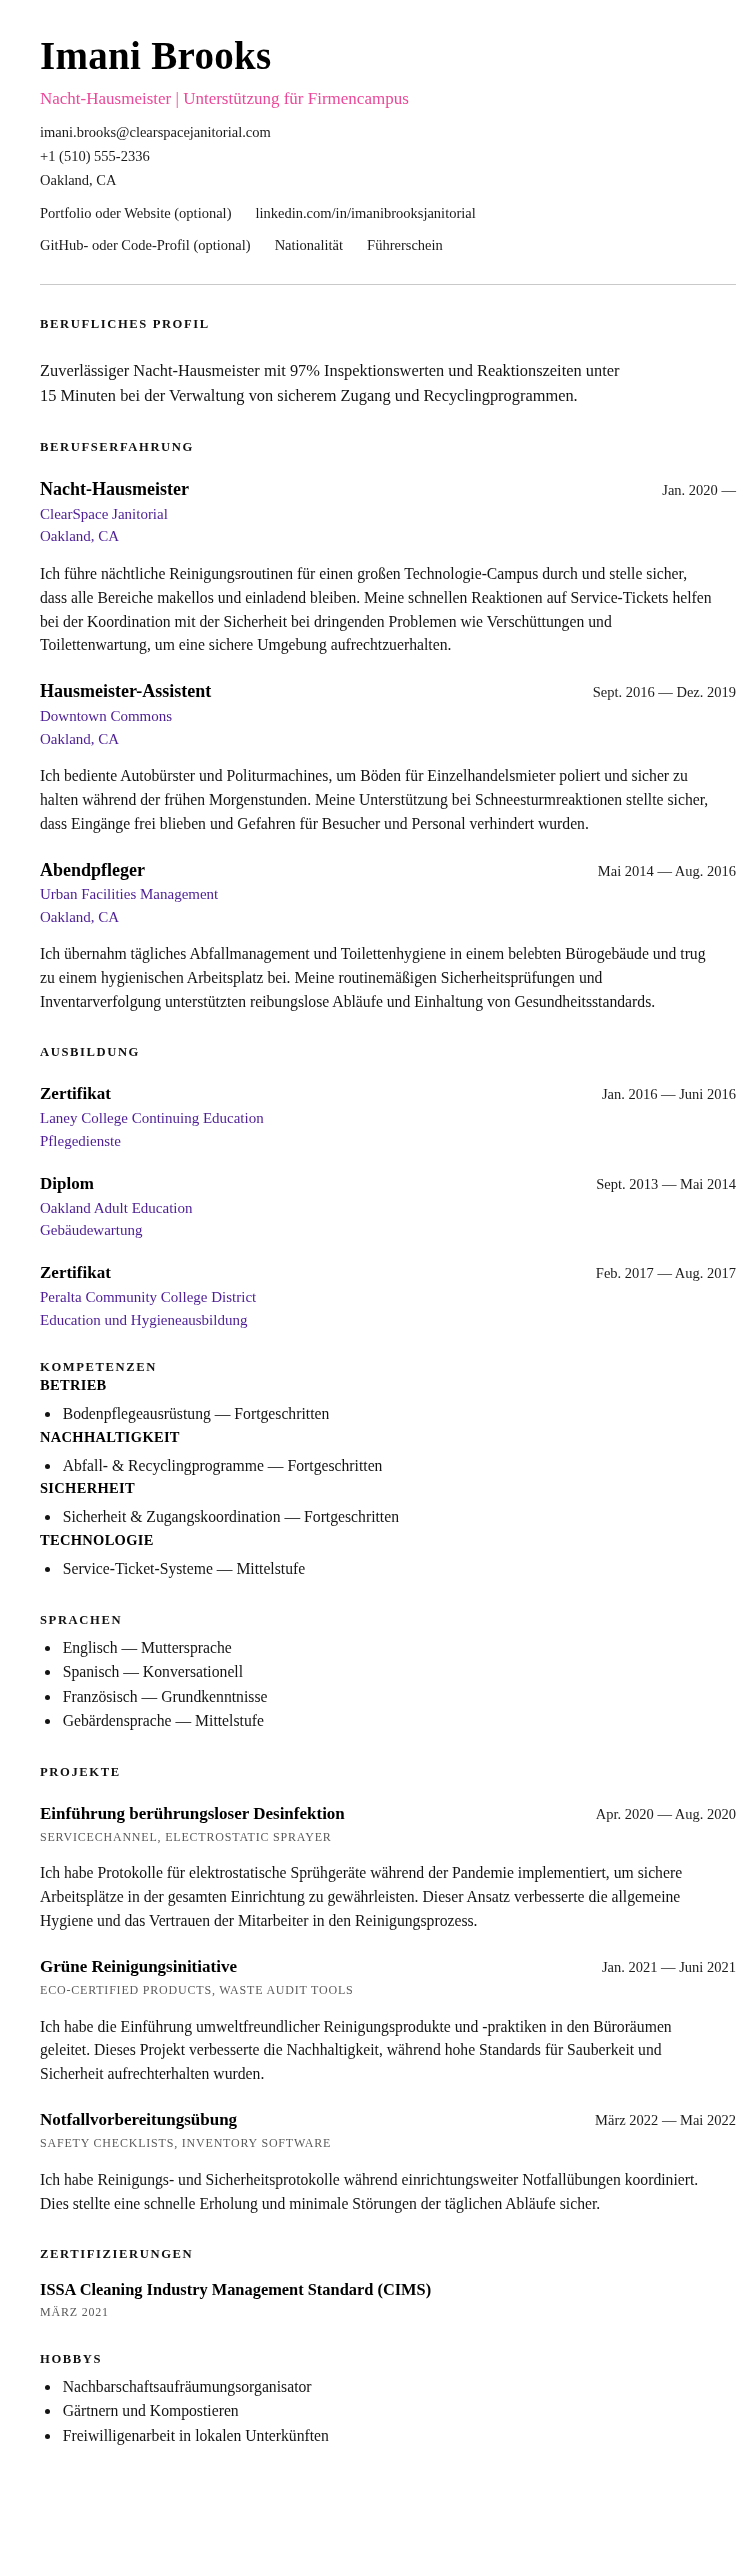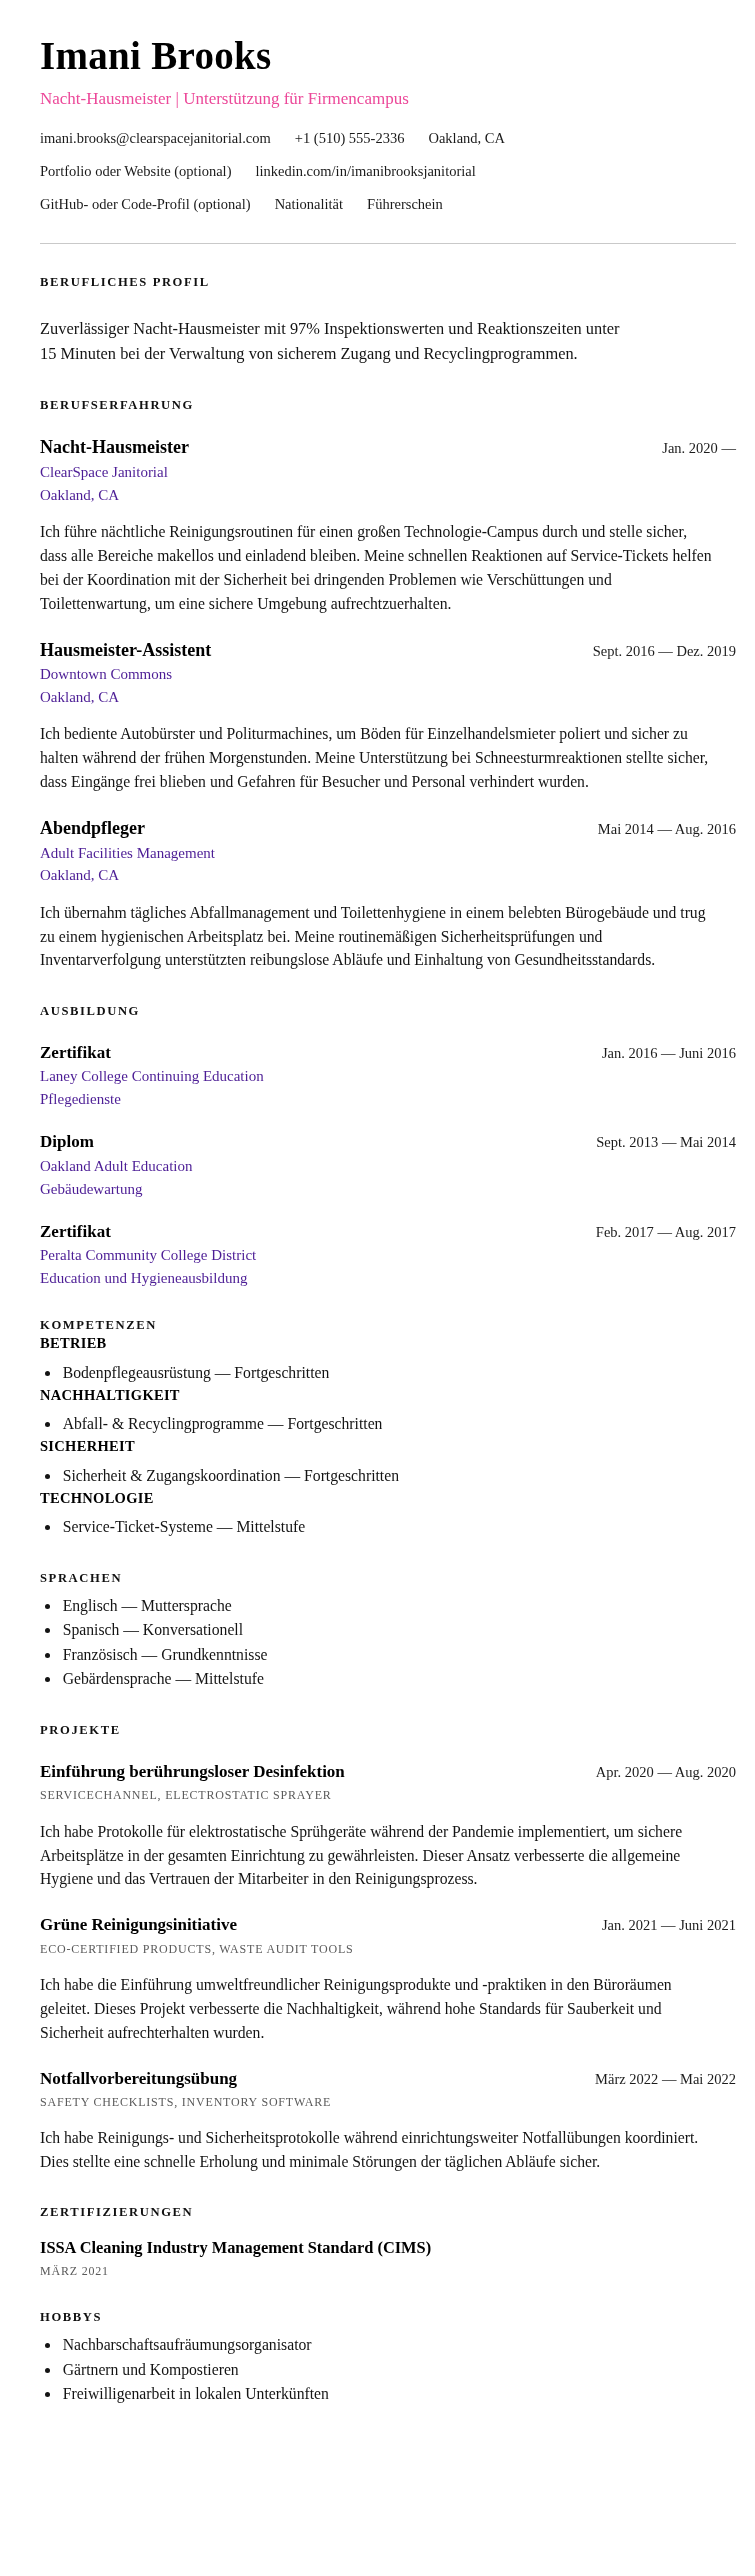--- a/index.html
+++ b/index.html
@@ -9,21 +9,21 @@
     min-height: 2576px;
     font-family: "Liberation Serif", "DejaVu Serif", serif;
     color: #141414;
   }
   .page { padding: 35px 20px 44px 40px; }
 
   .name { font-size: 39px; line-height: 1.1; font-weight: 700; color: #000; letter-spacing: 0.3px; }
   .subtitle { margin-top: 10px; font-size: 17px; line-height: 1.3; color: #ec4899; }
 
   .contact-row { display: flex; flex-wrap: wrap; column-gap: 24px; row-gap: 5px; font-size: 14.5px; line-height: 1.3; color: #1a1a1a; }
-  .contact-row.first { margin-top: 19px; }
+  .contact-row.first { margin-top: 13px; flex-direction: column; }
   .contact-row + .contact-row { margin-top: 14px; }
 
   .divider { border: none; border-top: 1.3px solid #c9c9c9; margin-top: 29px; }
 
   .section { margin-top: 31.5px; }
   .section-heading { font-size: 12.6px; font-weight: 700; letter-spacing: 1.6px; color: #111; }
 
   .profile-text { margin-top: 27px; font-size: 16.4px; line-height: 1.52; max-width: 586px; }
 
   .entry { margin-top: 24px; }
@@ -100,21 +100,21 @@
       <div class="entry-sub">Downtown Commons</div>
       <div class="entry-sub">Oakland, CA</div>
       <p class="entry-desc">Ich bediente Autobürster und Politurmachines, um Böden für Einzelhandelsmieter poliert und sicher zu halten während der frühen Morgenstunden. Meine Unterstützung bei Schneesturmreaktionen stellte sicher, dass Eingänge frei blieben und Gefahren für Besucher und Personal verhindert wurden.</p>
     </article>
 
     <article class="entry">
       <div class="entry-head">
         <h3 class="entry-title">Abendpfleger</h3>
         <span class="entry-dates">Mai 2014 — Aug. 2016</span>
       </div>
-      <div class="entry-sub">Adult Facilities Management</div>
+      <div class="entry-sub">Urban Facilities Management</div>
       <div class="entry-sub">Oakland, CA</div>
       <p class="entry-desc">Ich übernahm tägliches Abfallmanagement und Toilettenhygiene in einem belebten Bürogebäude und trug zu einem hygienischen Arbeitsplatz bei. Meine routinemäßigen Sicherheitsprüfungen und Inventarverfolgung unterstützten reibungslose Abläufe und Einhaltung von Gesundheitsstandards.</p>
     </article>
   </section>
 
   <section class="section">
     <h2 class="section-heading">AUSBILDUNG</h2>
 
     <article class="entry">
       <div class="entry-head">

